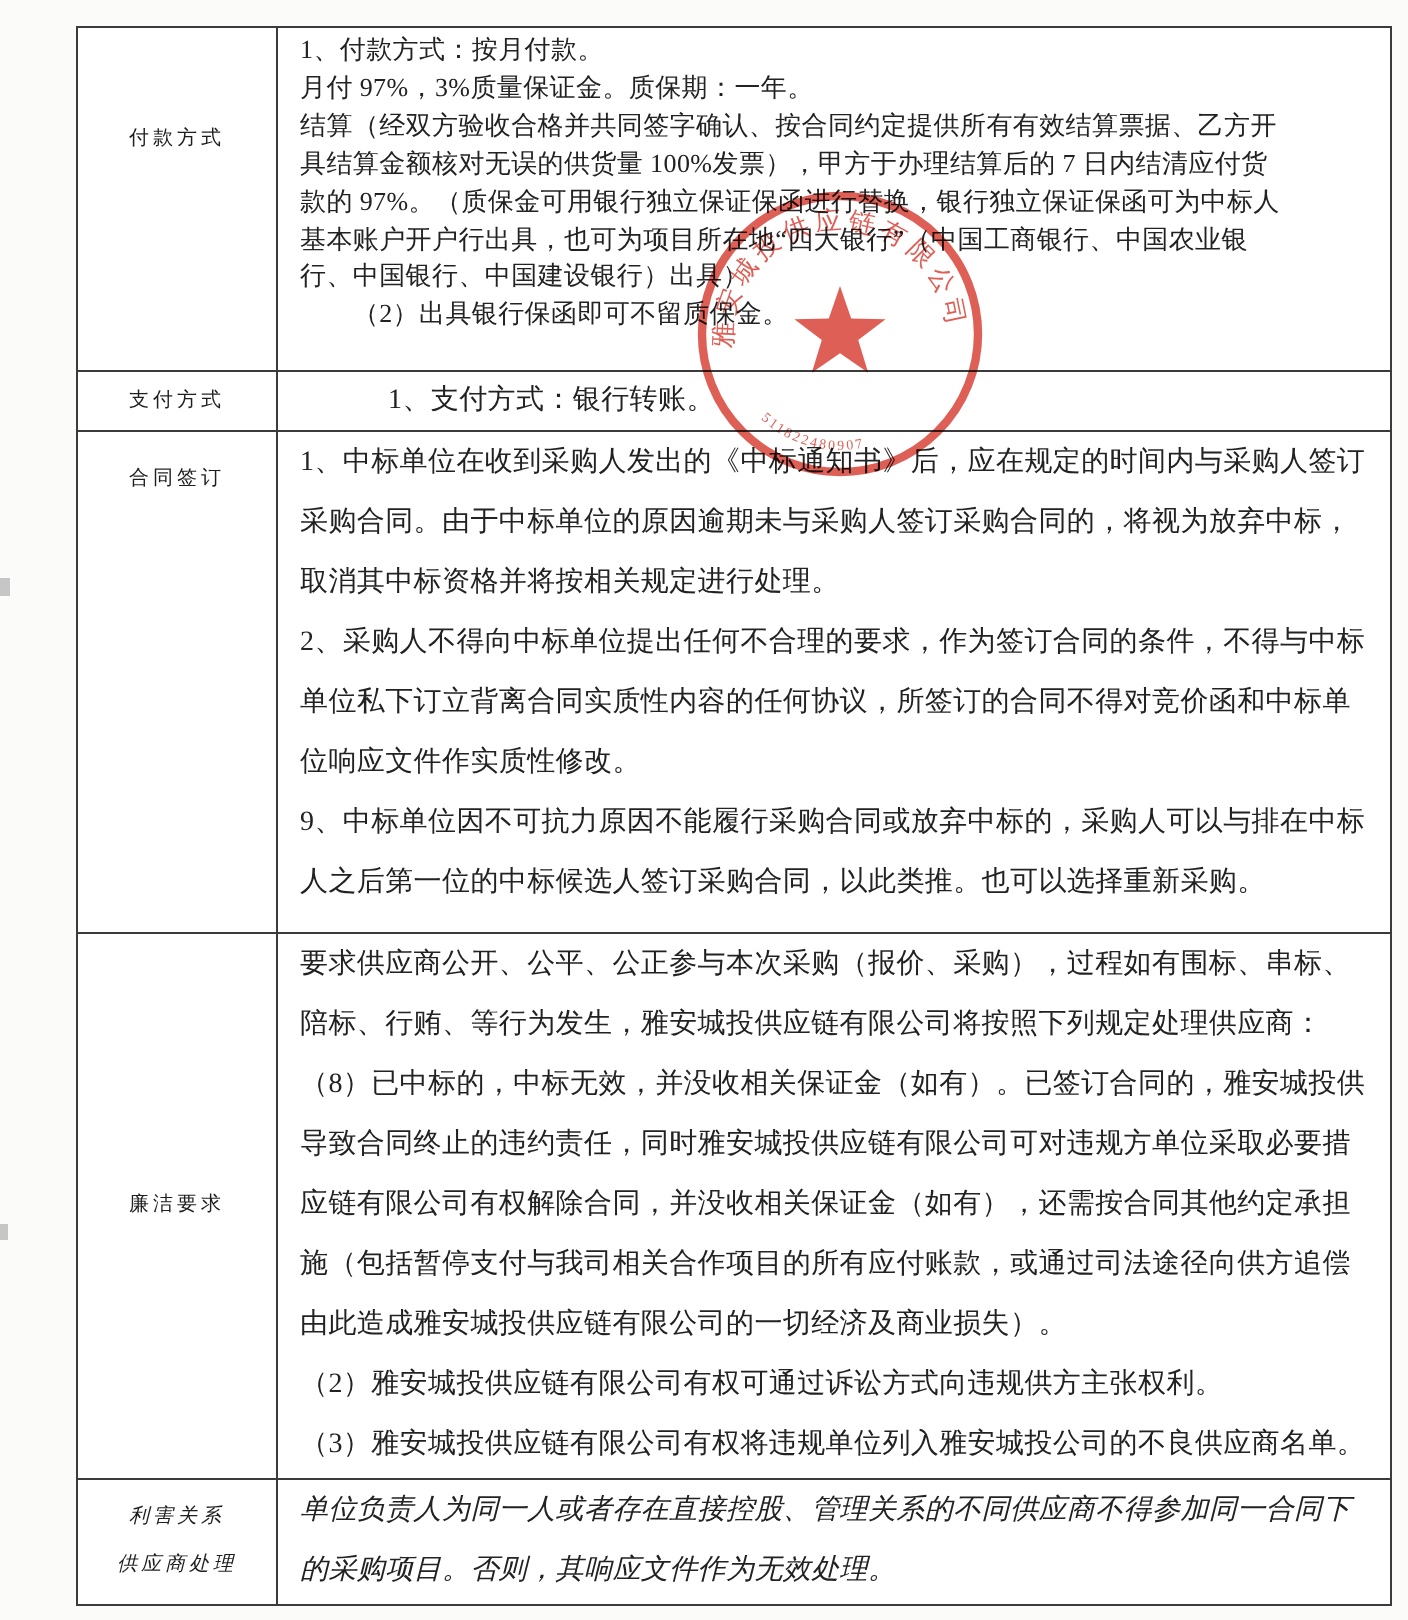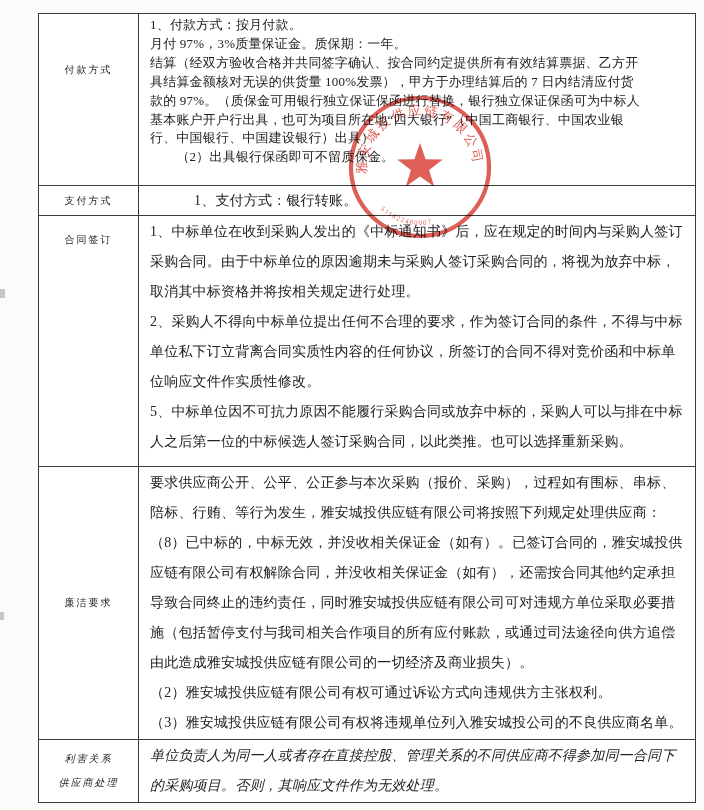--- a/index.html
+++ b/index.html
@@ -107,39 +107,39 @@
             <div class="line">1、中标单位在收到采购人发出的《中标通知书》后，应在规定的时间内与采购人签订</div>
             <div class="line">采购合同。由于中标单位的原因逾期未与采购人签订采购合同的，将视为放弃中标，</div>
             <div class="line">取消其中标资格并将按相关规定进行处理。</div>
           </div>
           <div class="para">
             <div class="line">2、采购人不得向中标单位提出任何不合理的要求，作为签订合同的条件，不得与中标</div>
             <div class="line">单位私下订立背离合同实质性内容的任何协议，所签订的合同不得对竞价函和中标单</div>
             <div class="line">位响应文件作实质性修改。</div>
           </div>
           <div class="para">
-            <div class="line">5、中标单位因不可抗力原因不能履行采购合同或放弃中标的，采购人可以与排在中标</div>
+            <div class="line">9、中标单位因不可抗力原因不能履行采购合同或放弃中标的，采购人可以与排在中标</div>
             <div class="line">人之后第一位的中标候选人签订采购合同，以此类推。也可以选择重新采购。</div>
           </div>
         </div>
     </div>
 
     <div class="trow r4">
       <div class="cell label">
           <div class="line">廉洁要求</div>
         </div>
       <div class="cell content">
           <div class="para">
             <div class="line">要求供应商公开、公平、公正参与本次采购（报价、采购），过程如有围标、串标、</div>
             <div class="line">陪标、行贿、等行为发生，雅安城投供应链有限公司将按照下列规定处理供应商：</div>
           </div>
           <div class="para">
             <div class="line">（8）已中标的，中标无效，并没收相关保证金（如有）。已签订合同的，雅安城投供</div>
+            <div class="line">导致合同终止的违约责任，同时雅安城投供应链有限公司可对违规方单位采取必要措</div>
             <div class="line">应链有限公司有权解除合同，并没收相关保证金（如有），还需按合同其他约定承担</div>
-            <div class="line">导致合同终止的违约责任，同时雅安城投供应链有限公司可对违规方单位采取必要措</div>
             <div class="line">施（包括暂停支付与我司相关合作项目的所有应付账款，或通过司法途径向供方追偿</div>
             <div class="line">由此造成雅安城投供应链有限公司的一切经济及商业损失）。</div>
           </div>
           <div class="para">
             <div class="line">（2）雅安城投供应链有限公司有权可通过诉讼方式向违规供方主张权利。</div>
           </div>
           <div class="para">
             <div class="line">（3）雅安城投供应链有限公司有权将违规单位列入雅安城投公司的不良供应商名单。</div>
           </div>
         </div>

